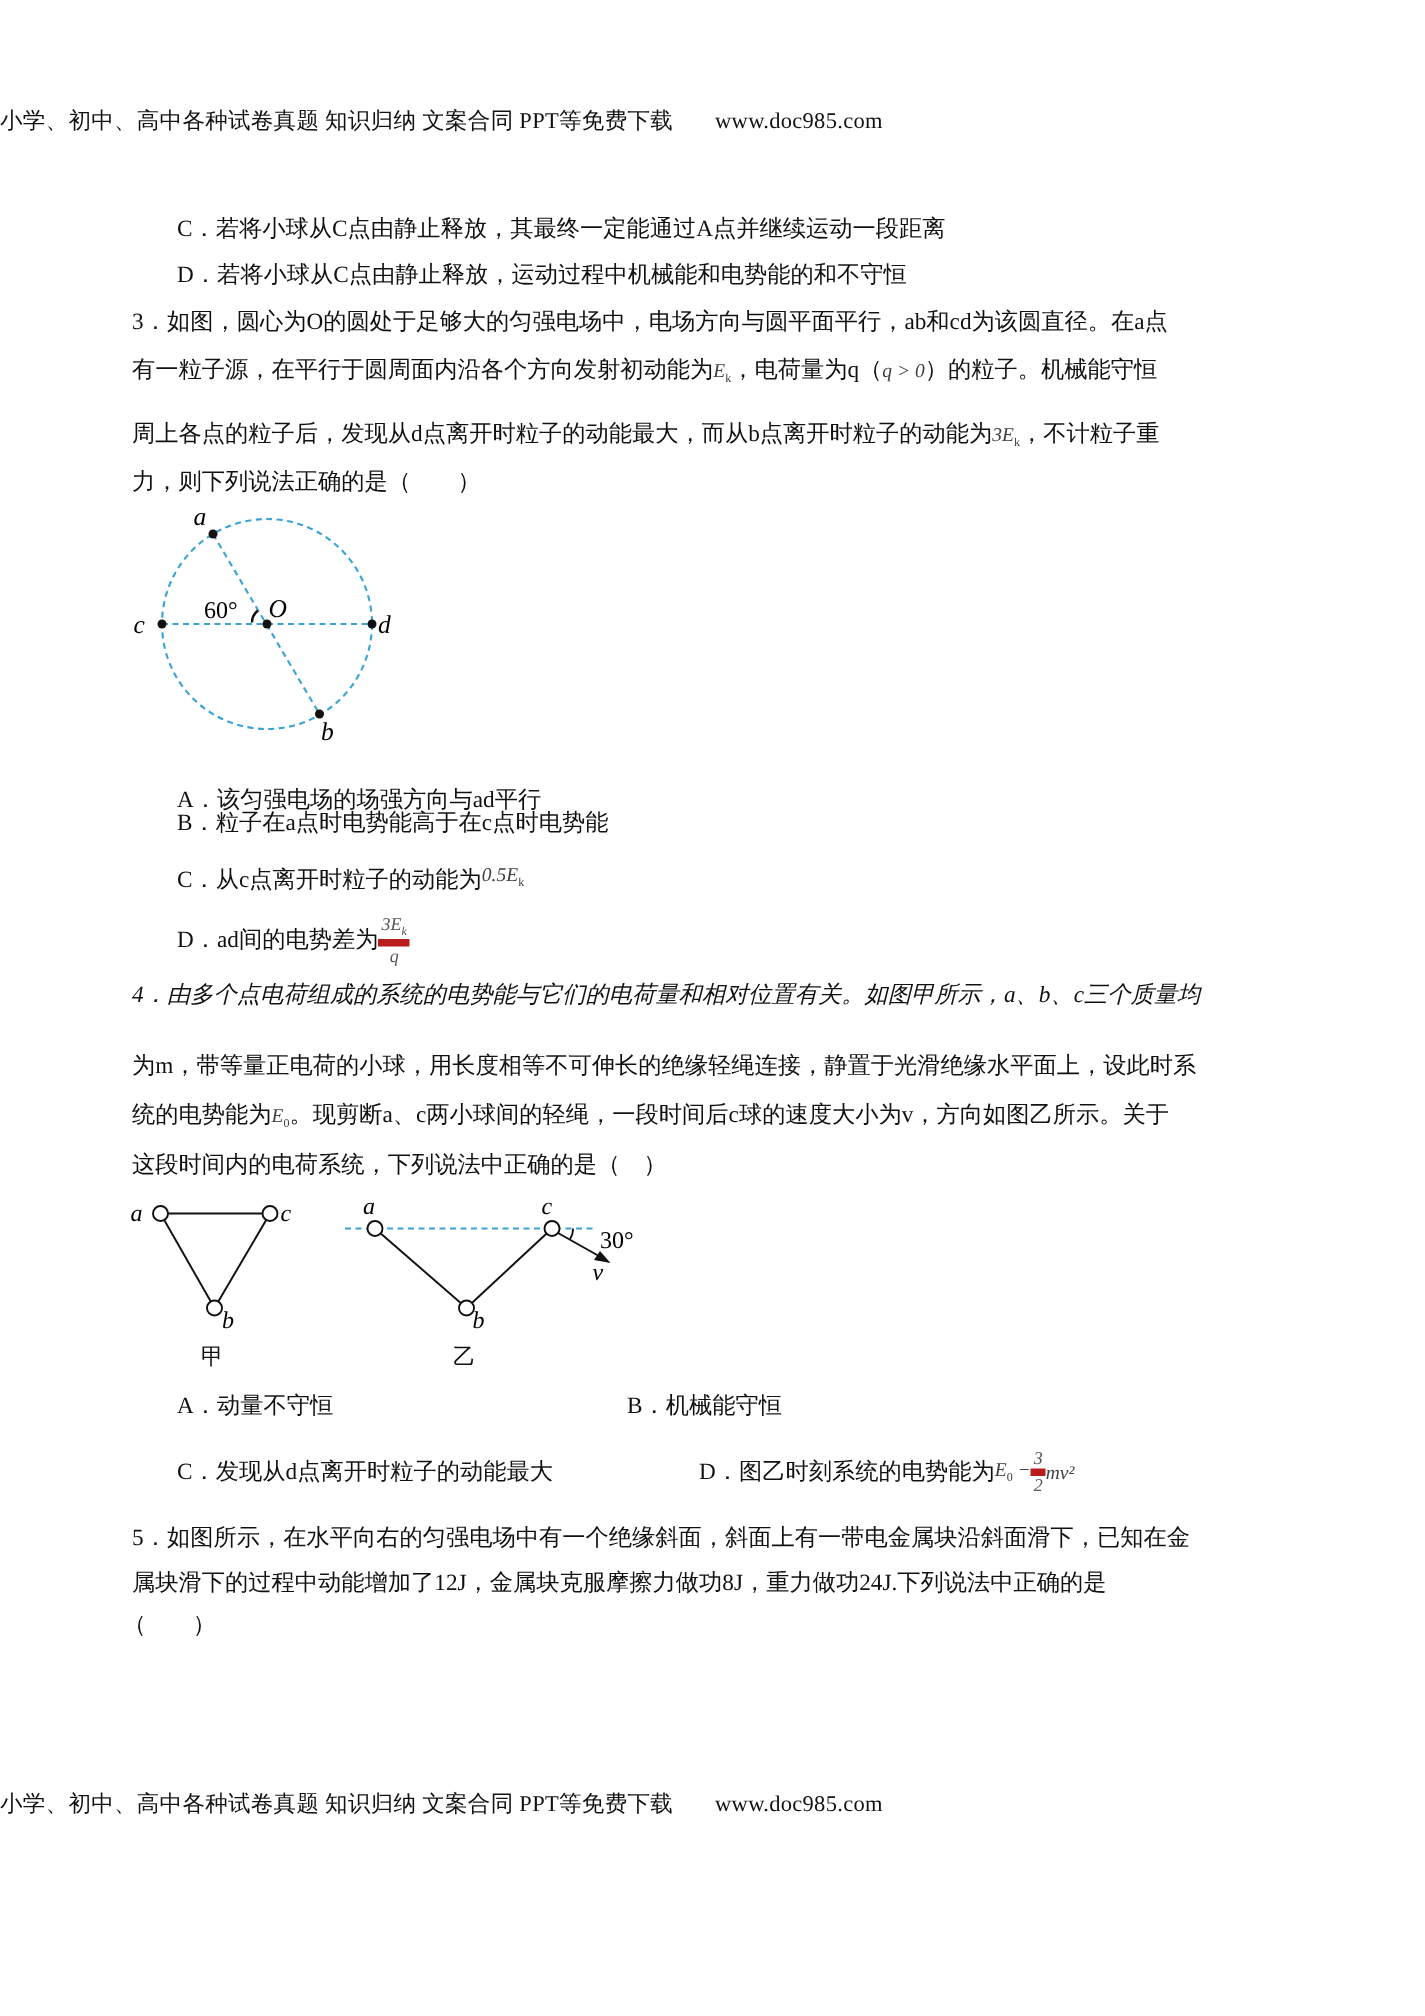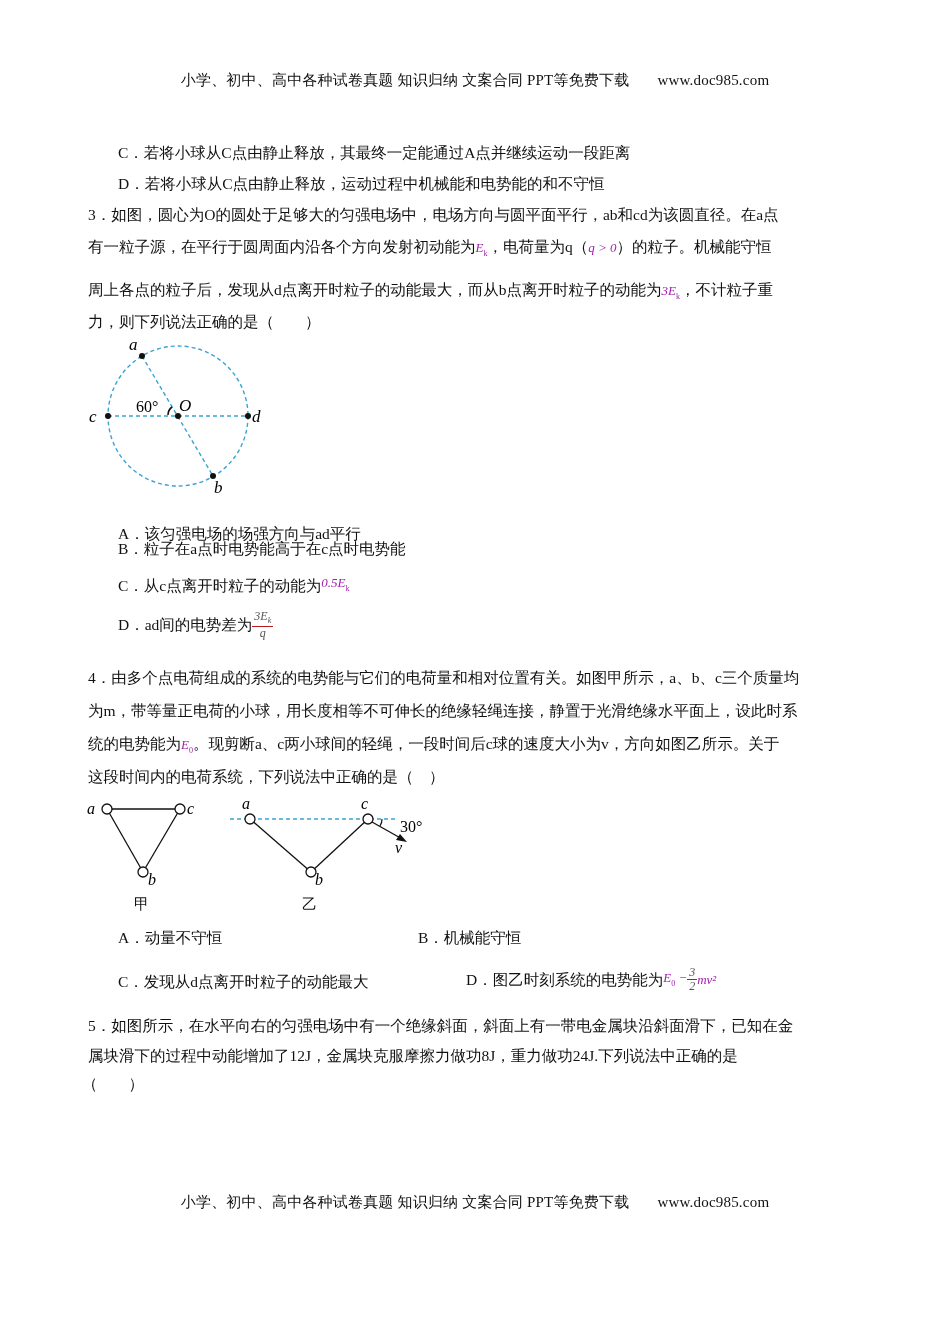--- a/index.html
+++ b/index.html
@@ -1,24 +1,24 @@
 <!DOCTYPE html>
 <html><head>
 <meta charset="utf-8">
 <style>
   html, body { margin:0; padding:0; background:#ffffff; }
   body { width:950px; height:1344px; position:relative; overflow:hidden;
          font-family:"Liberation Serif", "DejaVu Serif", serif; color:#111; }
-  .hdr { position:absolute; left:0; width:950px; text-align:center; font-size:15px; letter-spacing:0.2px; }
+  .hdr { position:absolute; left:0; width:950px; font-size:15px; letter-spacing:0.2px; }
   .hdr .url { margin-left:28px; }
   .line { position:absolute; font-size:15.5px; white-space:nowrap; line-height:1; }
-  .math { font-family:"Liberation Serif", serif; font-style:italic; color:#a21caf; font-size:13px; }
+  .math { font-family:"Liberation Serif", serif; font-style:italic; color:#404040; font-size:13px; }
   .math sub { font-size:8px; font-style:normal; }
   .frac { display:inline-block; vertical-align:middle; text-align:center; font-style:italic; color:#555; font-size:12px; line-height:1.1; }
-  .frac .num { display:block; border-bottom:1px solid #b91c1c; padding:0 2px; }
+  .frac .num { display:block; border-bottom:5px solid #b91c1c; padding:0 2px; }
   .frac .den { display:block; }
   .cap { position:absolute; font-size:15px; }
   svg text { font-family:"Liberation Serif", serif; }
 </style>
 </head>
 <body>
 
 <div class="hdr" style="top:71px;">
   <span>小学、初中、高中各种试卷真题 知识归纳 文案合同 PPT等免费下载</span><span class="url">www.doc985.com</span>
 </div>
@@ -55,21 +55,21 @@
 
 <div class="line" style="left:118px; top:510px;margin-top:16px;">A．该匀强电场的场强方向与ad平行</div>
 <div class="line" style="left:118px; top:541px;">B．粒子在a点时电势能高于在c点时电势能</div>
 <div class="line" style="left:118px; top:576px;">
   <span>C．从c点离开时粒子的动能为</span><span class="math" style="vertical-align:4px;"><span>0.5E</span><sub>k</sub></span>
 </div>
 <div class="line" style="left:118px; top:610px;">
   <span style="vertical-align:middle;">D．ad间的电势差为</span><span class="frac"><span class="num"><span>3E</span><sub style="font-size:8px;">k</sub></span><span class="den">q</span></span>
 </div>
 
-<div class="line" style="left:88px; top:670px;">4．由多个点电荷组成的系统的电势能与它们的电荷量和相对位置有关。如图甲所示，a、b、c三个质量均</div>
+<div class="line" style="left:88px; top:656px;font-style:italic;">4．由多个点电荷组成的系统的电势能与它们的电荷量和相对位置有关。如图甲所示，a、b、c三个质量均</div>
 <div class="line" style="left:88px; top:703px;">为m，带等量正电荷的小球，用长度相等不可伸长的绝缘轻绳连接，静置于光滑绝缘水平面上，设此时系</div>
 <div class="line" style="left:88px; top:736px;">
   <span>统的电势能为</span><span class="math"><span>E</span><sub>0</sub></span><span>。现剪断a、c两小球间的轻绳，一段时间后c球的速度大小为v，方向如图乙所示。关于</span>
 </div>
 <div class="line" style="left:88px; top:769px;">这段时间内的电荷系统，下列说法中正确的是（　）</div>
 
 <svg style="position:absolute; left:82px; top:795px;" width="360" height="120">
 
   <line x1="25" y1="14" x2="98" y2="14" stroke="#111" stroke-width="1.3"></line>
   <line x1="25" y1="14" x2="61" y2="77" stroke="#111" stroke-width="1.3"></line>

